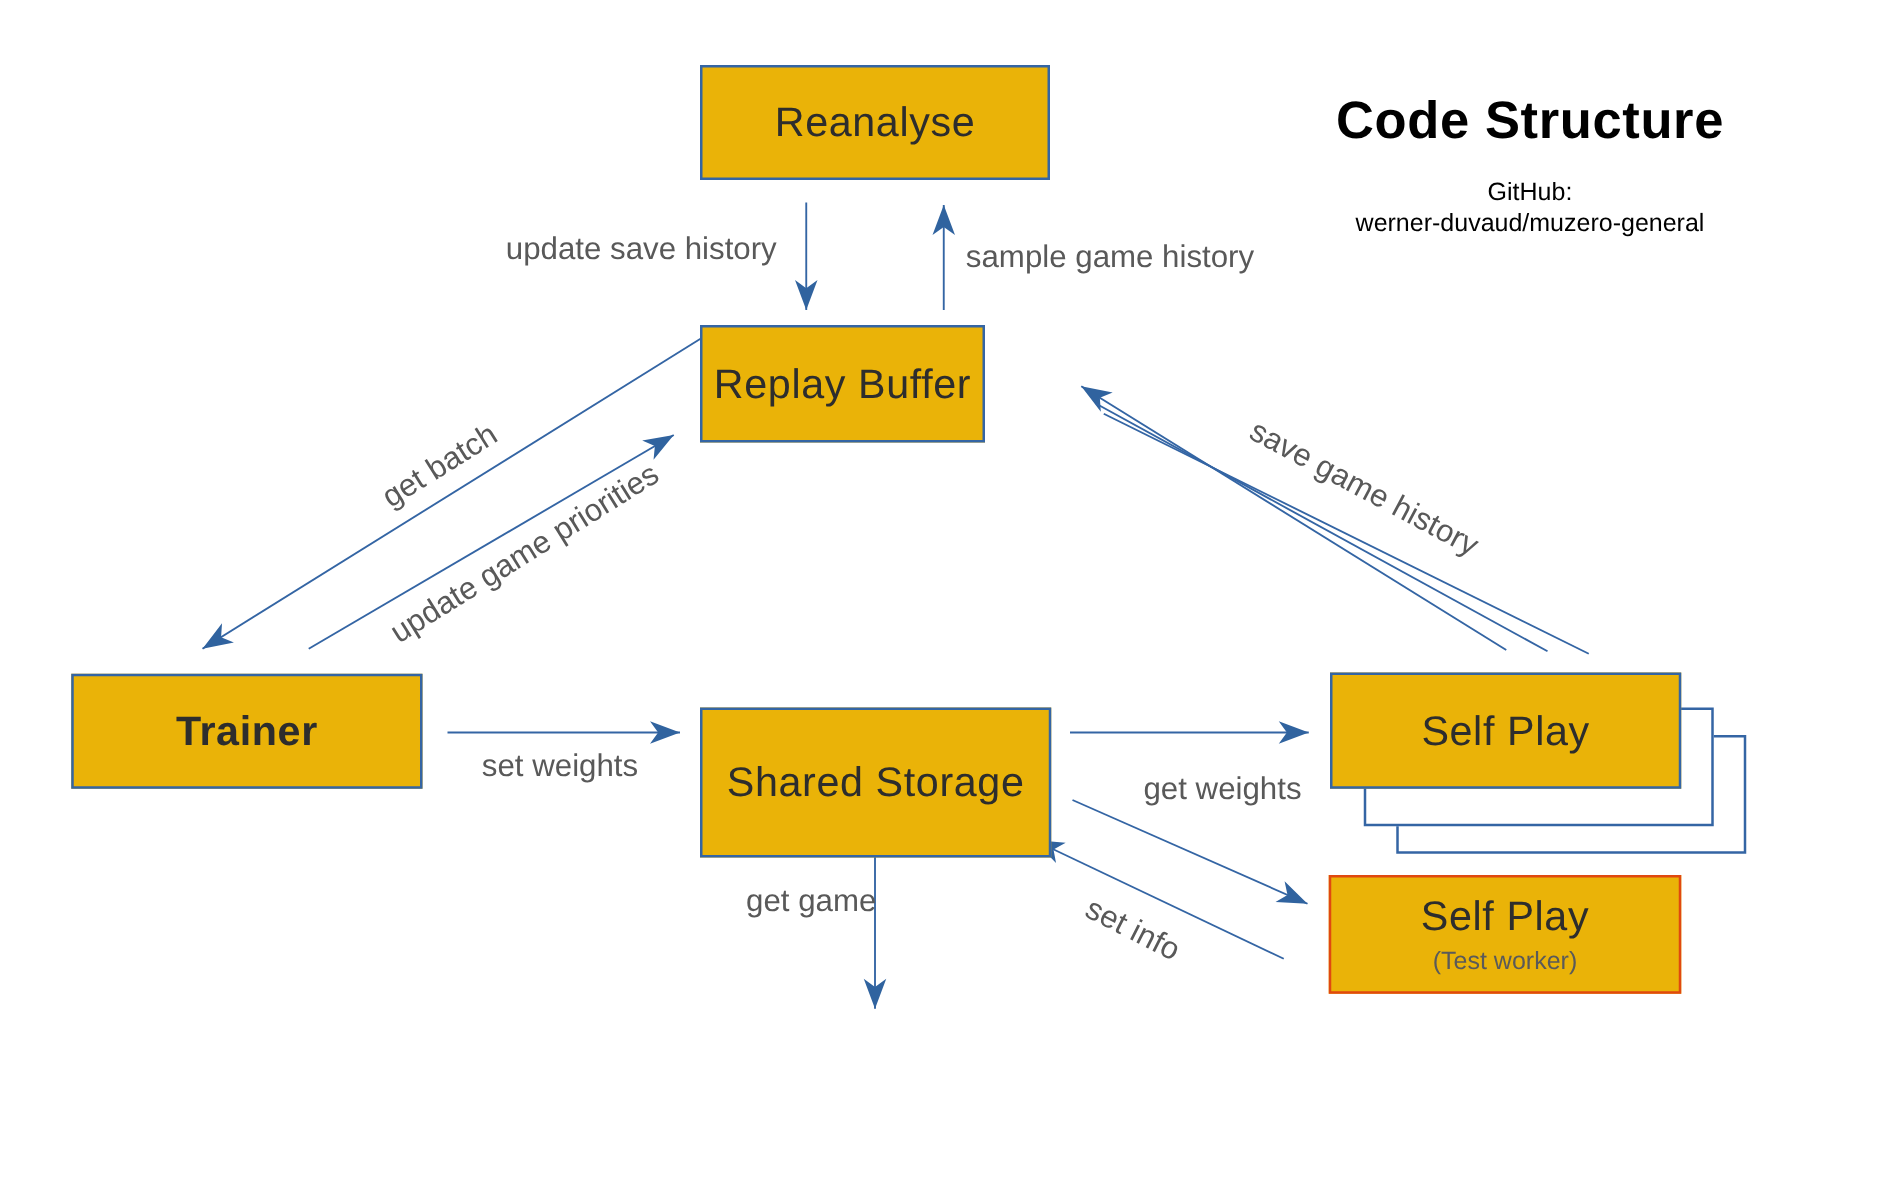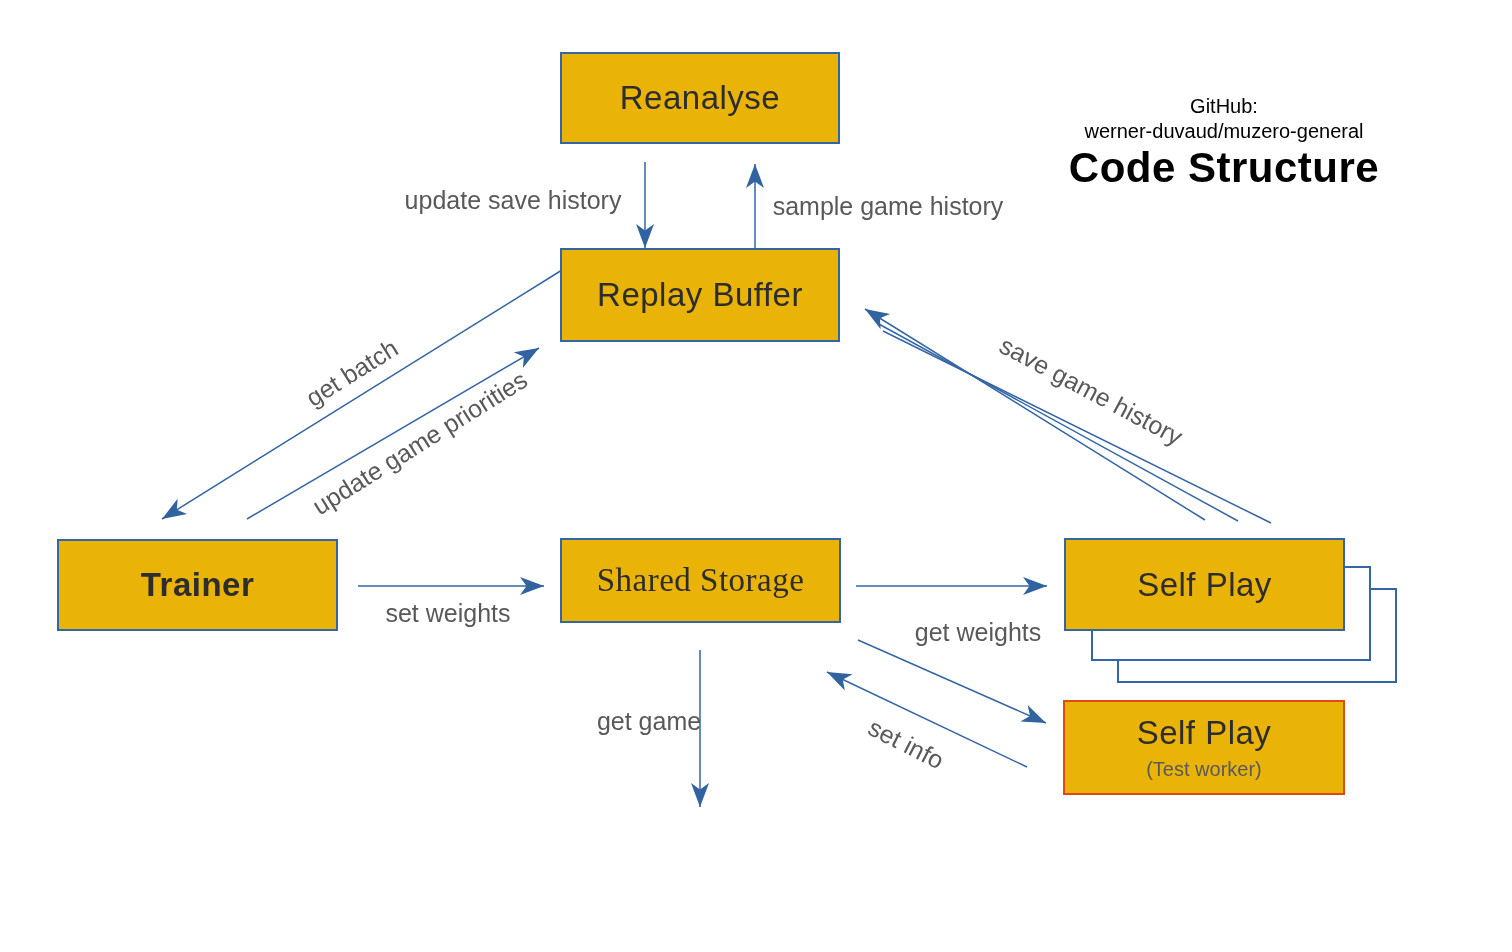--- a/index.html
+++ b/index.html
@@ -107,29 +107,29 @@
     </g>
   </svg>
 
   <div class="ghost" style="left:1117px; top:588px; width:280px; height:95px;"></div>
   <div class="ghost" style="left:1091px; top:566px; width:280px; height:95px;"></div>
 
   <div class="box" style="left:560px; top:52px; width:280px; height:92px;">
     <span>Reanalyse</span>
   </div>
 
-  <div class="box" style="left:560px; top:248px; width:280px; height:94px;text-align:center;">
+  <div class="box" style="left:560px; top:260px; width:228px; height:94px;text-align:center;">
     <span>Replay Buffer</span>
   </div>
 
   <div class="box" style="left:57px; top:539px; width:281px; height:92px;font-weight:bold;">
     <span>Trainer</span>
   </div>
 
-  <div class="box" style="left:560px; top:538px; width:281px; height:85px;font-family:Liberation Serif, serif;">
+  <div class="box" style="left:560px; top:566px; width:281px; height:120px;">
     <span>Shared Storage</span>
   </div>
 
   <div class="box" style="left:1064px; top:538px; width:281px; height:93px;">
     <span>Self Play</span>
   </div>
 
   <div class="box orange" style="left:1063px; top:700px; width:282px; height:95px;">
     <span>Self Play</span>
     <span class="sublabel">(Test worker)</span>
@@ -140,20 +140,20 @@
   <div class="edge-label" style="left:888px; top:206px;">sample game history</div>
   <div class="edge-label rot-up" style="left:352px; top:373px;">get batch</div>
   <div class="edge-label rot-up" style="left:420px; top:443px;">update game priorities</div>
   <div class="edge-label" style="left:448px; top:613px;">set weights</div>
   <div class="edge-label" style="left:978px; top:632px;">get weights</div>
   <div class="edge-label" style="left:649px; top:721px;">get game</div>
   <div class="edge-label rot-dn27" style="left:906px; top:744px;">set info</div>
   <div class="edge-label rot-dn28" style="left:1091px; top:391px;">save game history</div>
 
   <div id="title-block">
+    <div id="title-heading">Code Structure</div>
     <div id="title-subtitle">
       <div>GitHub:</div>
       <div>werner-duvaud/muzero-general</div>
     </div>
-    <div id="title-heading">Code Structure</div>
   </div>
 
 </div>
 
 </body></html>

